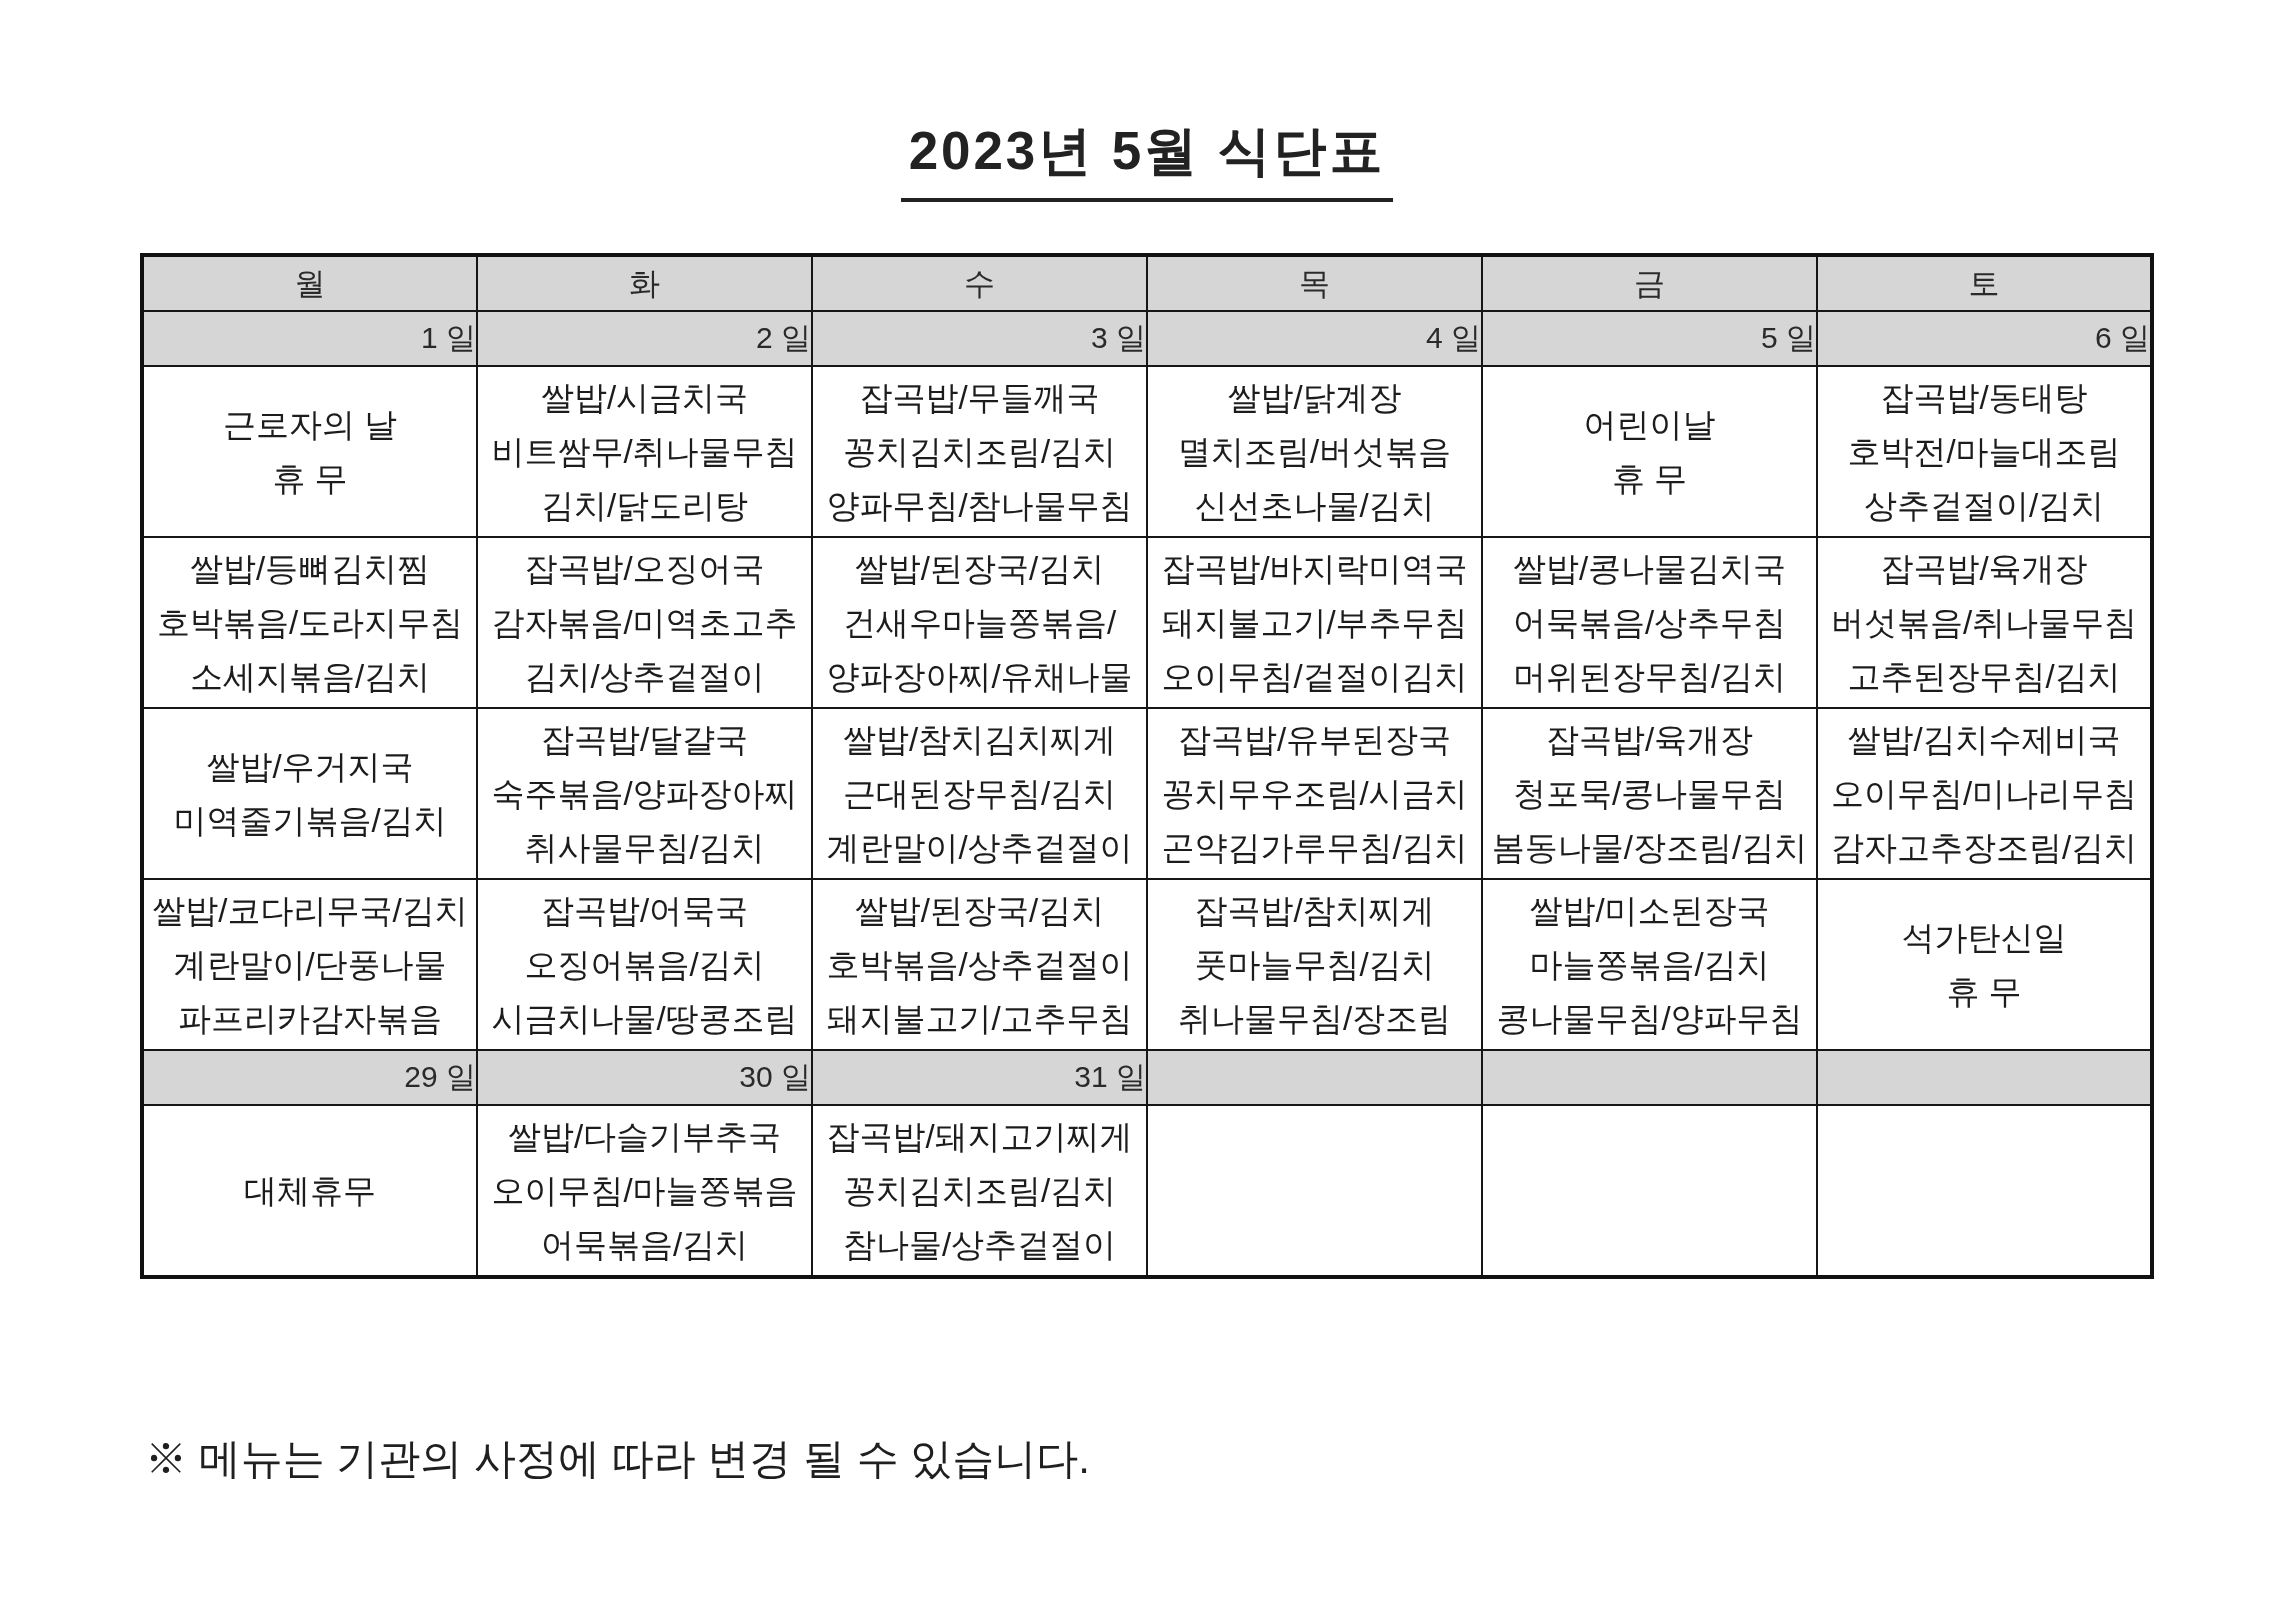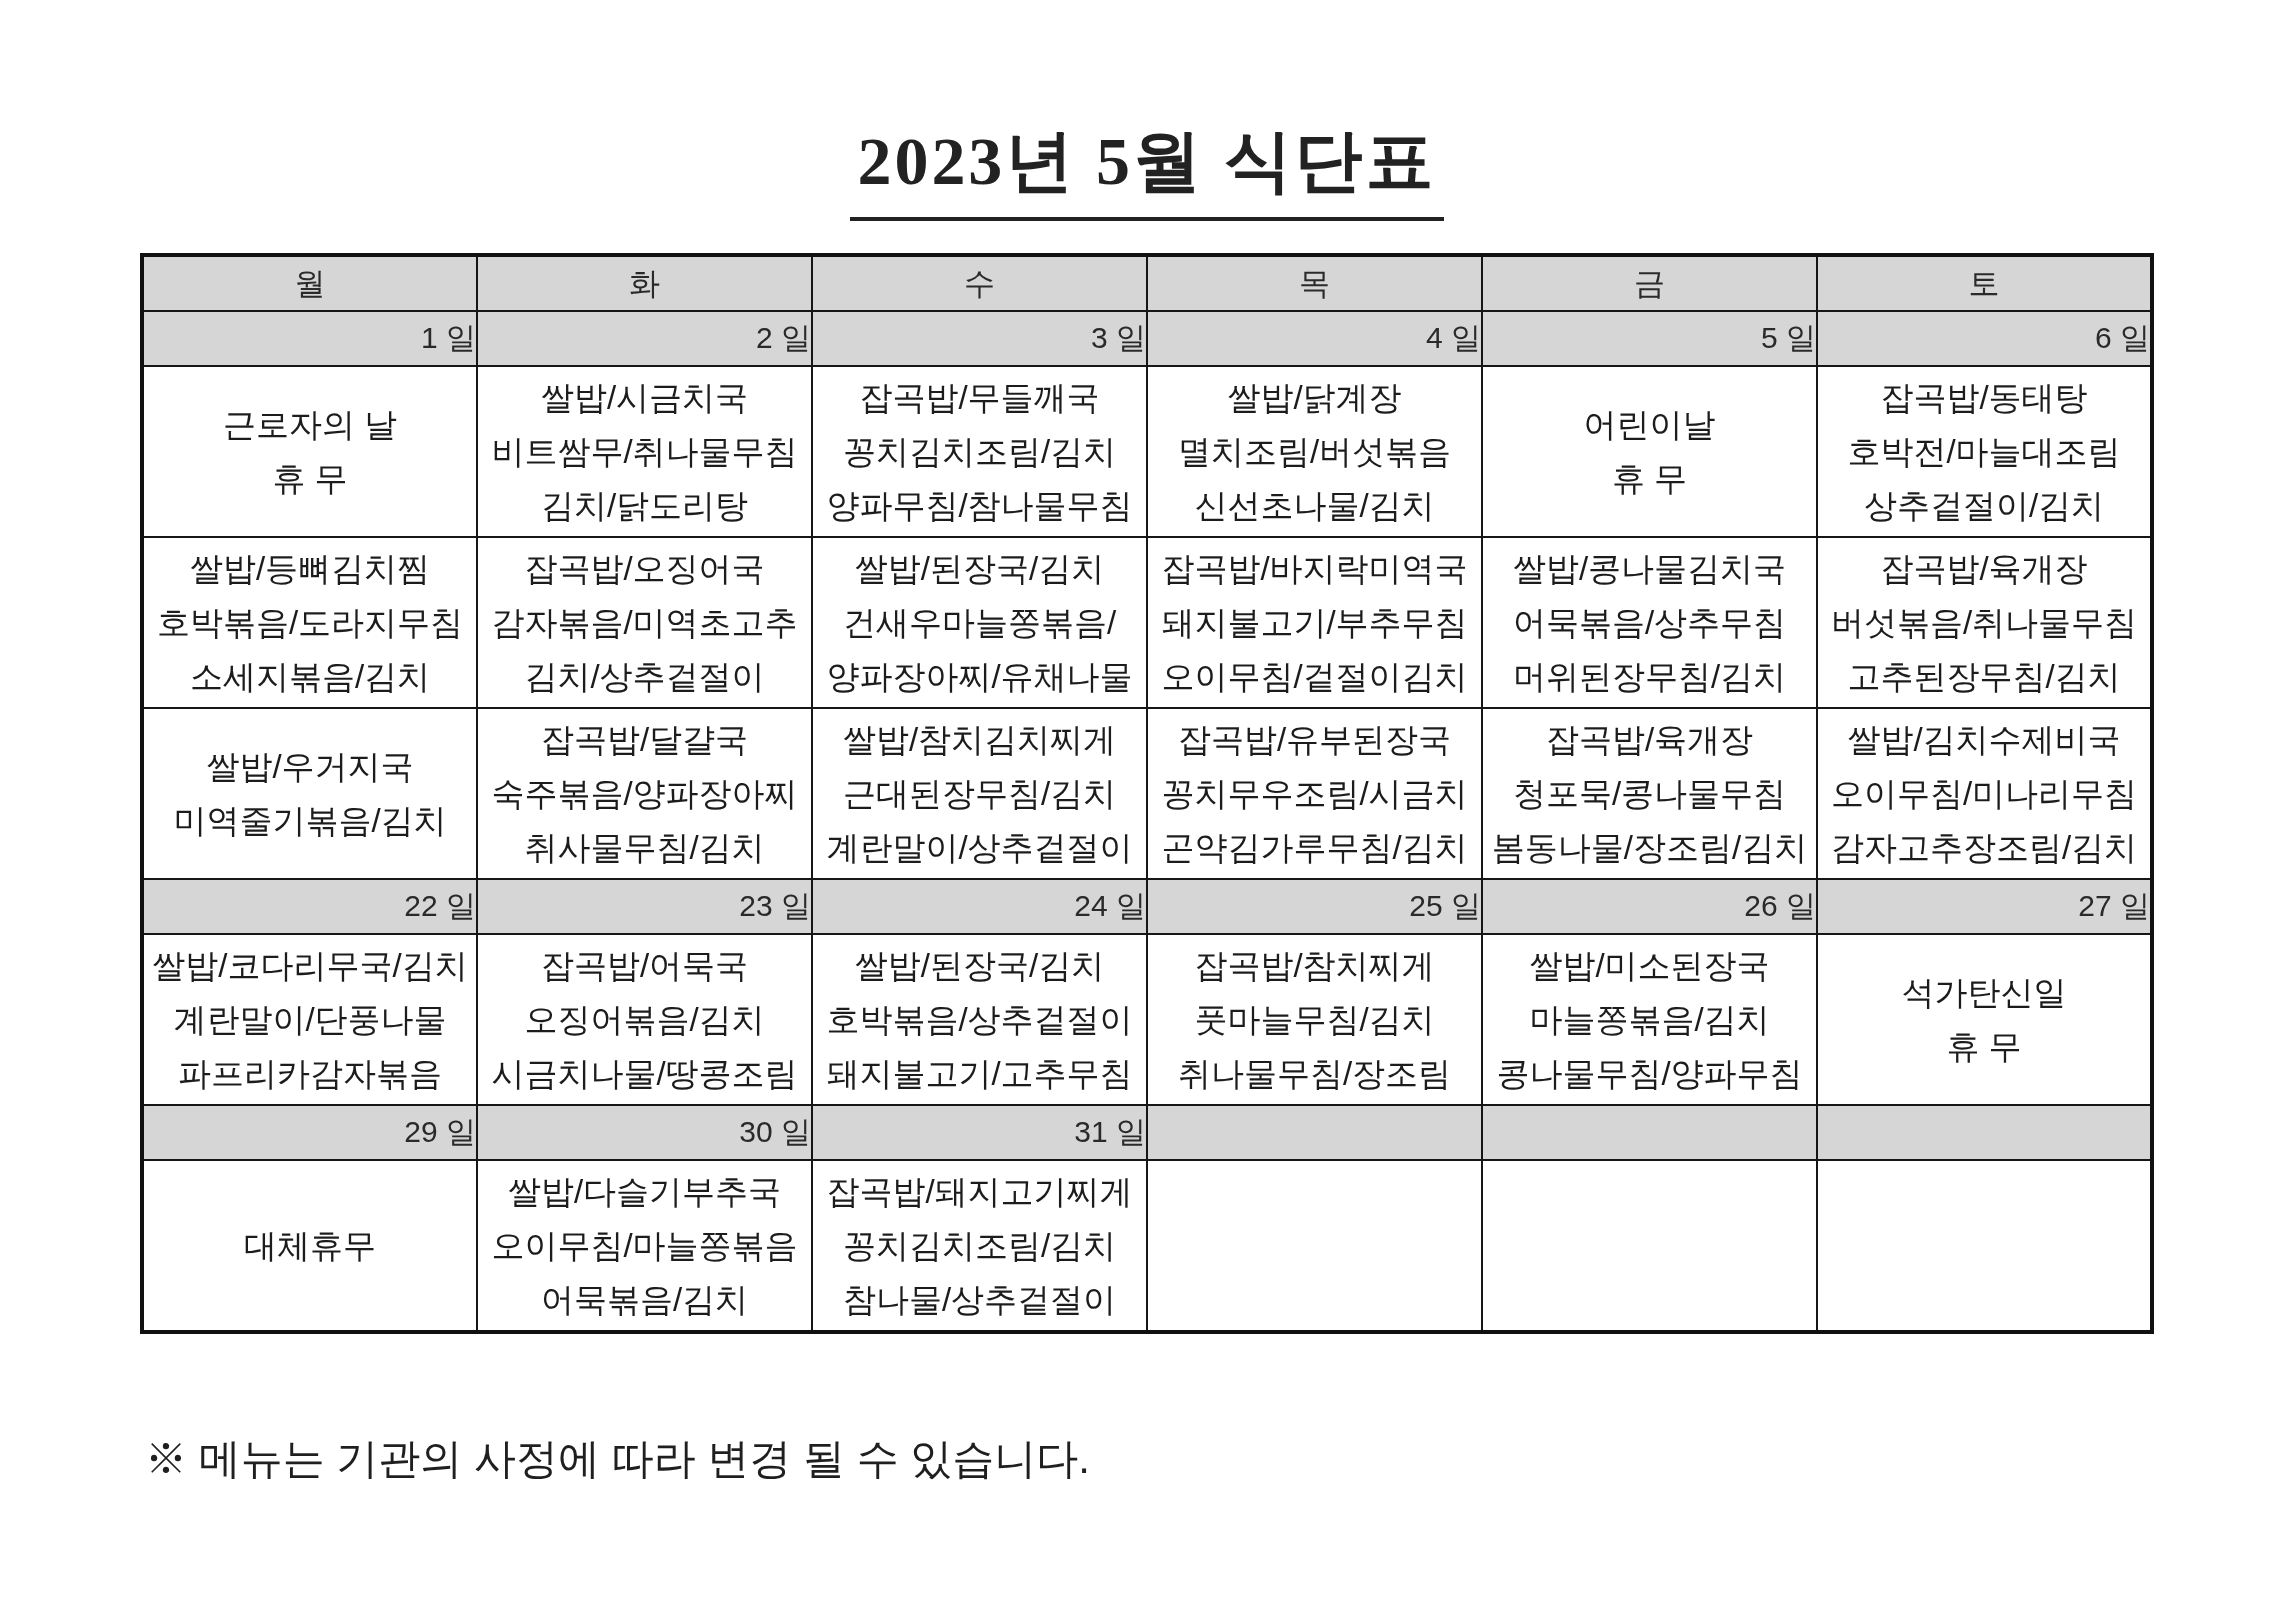--- a/index.html
+++ b/index.html
@@ -19,27 +19,26 @@
   .title {
     position: absolute;
     top: 116px;
     left: 0;
     width: 100%;
     text-align: center;
     margin: 0;
   }
   .title span {
     display: inline-block;
-    font-size: 68px;
+    font-size: 53px;
     font-weight: bold;
     letter-spacing: 2.9px;
     color: #222222;
     border-bottom: 4.9px solid #222222;
     padding: 0 7.8px 9.8px 7.8px;
-    font-family: Liberation Serif, serif;
   }
   .menu-table {
     position: absolute;
     top: 253px;
     left: 140px;
     width: 2014px;
     border-collapse: collapse;
     table-layout: fixed;
   }
   .menu-table td {
@@ -191,28 +190,20 @@
             <div class="menu-line">잡곡밥/육개장</div>
             <div class="menu-line">청포묵/콩나물무침</div>
             <div class="menu-line">봄동나물/장조림/김치</div>
           </td>
           <td>
             <div class="menu-line">쌀밥/김치수제비국</div>
             <div class="menu-line">오이무침/미나리무침</div>
             <div class="menu-line">감자고추장조림/김치</div>
           </td>
         </tr>
-        <tr class="date-row">
-          <td>22 일</td>
-          <td>23 일</td>
-          <td>24 일</td>
-          <td>25 일</td>
-          <td>26 일</td>
-          <td>27 일</td>
-        </tr>
         <tr class="menu-row">
           <td>
             <div class="menu-line">쌀밥/코다리무국/김치</div>
             <div class="menu-line">계란말이/단풍나물</div>
             <div class="menu-line">파프리카감자볶음</div>
           </td>
           <td>
             <div class="menu-line">잡곡밥/어묵국</div>
             <div class="menu-line">오징어볶음/김치</div>
             <div class="menu-line">시금치나물/땅콩조림</div>

